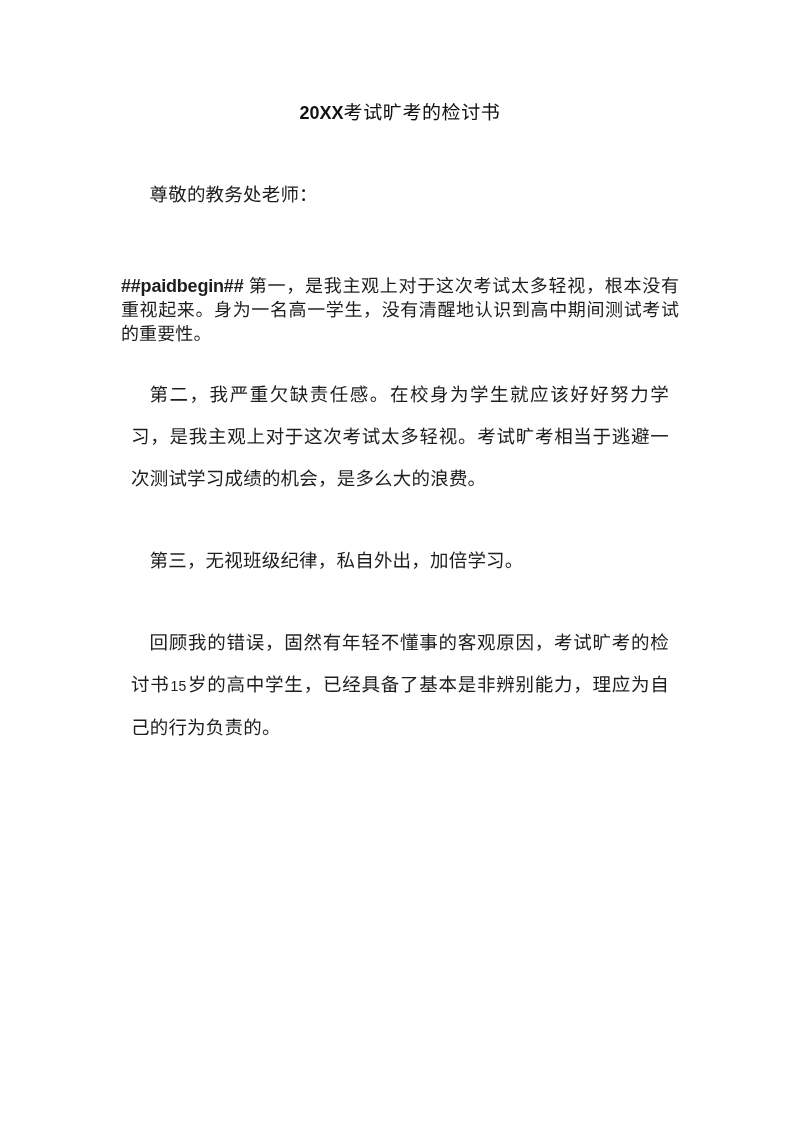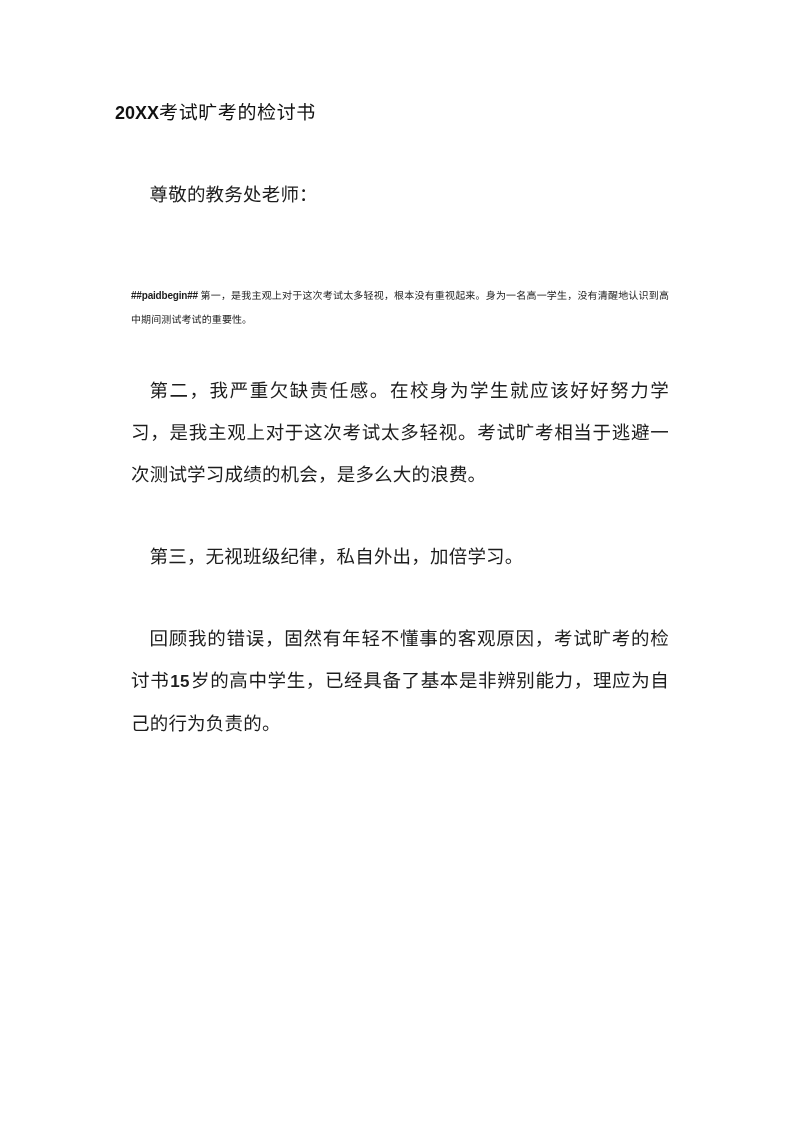--- a/index.html
+++ b/index.html
@@ -23,21 +23,21 @@
     width: 793px;
     height: 1122px;
     background: #ffffff;
     padding: 0 108px 0 115px;
   }
 
   
   .doc-title {
     margin: 0;
     padding-top: 98px;
-    text-align: left;
+    text-align: center;
     font-weight: normal;
     font-size: 19px;
     line-height: 30px;
     letter-spacing: 0.6px;
     color: #111;
   }
   .doc-title .latin {
     font-family: "Liberation Sans", "DejaVu Sans", sans-serif;
     font-weight: bold;
     letter-spacing: 0;
@@ -58,39 +58,39 @@
     text-indent: 1em;
   }
 
   .gap-salutation { height: 30px; }
   .gap-md { height: 14px; }
   .gap-sm { height: 8px; }
   .gap-xs { height: 6px; }
 
   
   .para-small {
-    margin: 16px;
-    font-size: 10px;
+    margin: 6px;
+    font-size: 18px;
     line-height: 24px;
     text-align: justify;
     text-justify: inter-ideograph;
     letter-spacing: 0.1px;
     color: #1d1d1d;
   }
   .marker {
     font-family: "Liberation Sans", "DejaVu Sans", sans-serif;
     font-weight: bold;
     letter-spacing: -0.2px;
   }
 
   
   .num {
     font-family: "Liberation Sans", "DejaVu Sans", sans-serif;
-    font-weight: bold;
-    font-size: 17px;
+    font-weight: normal;
+    font-size: 14px;
     padding: 0 1px;
   }
 </style>
 </head>
 <body>
 
 <div class="page">
 
   <h1 class="doc-title">
     <span class="latin">20XX</span><span>考试旷考的检讨书</span>

